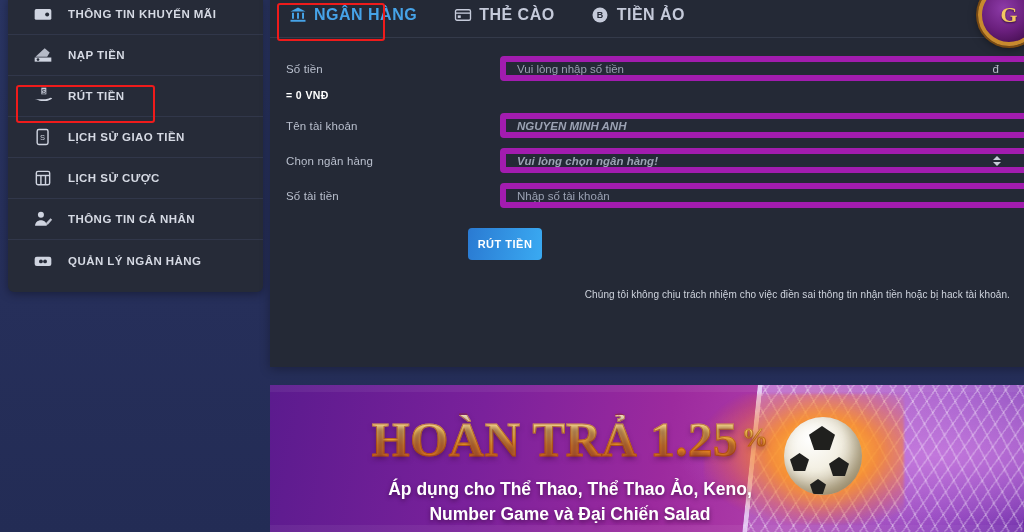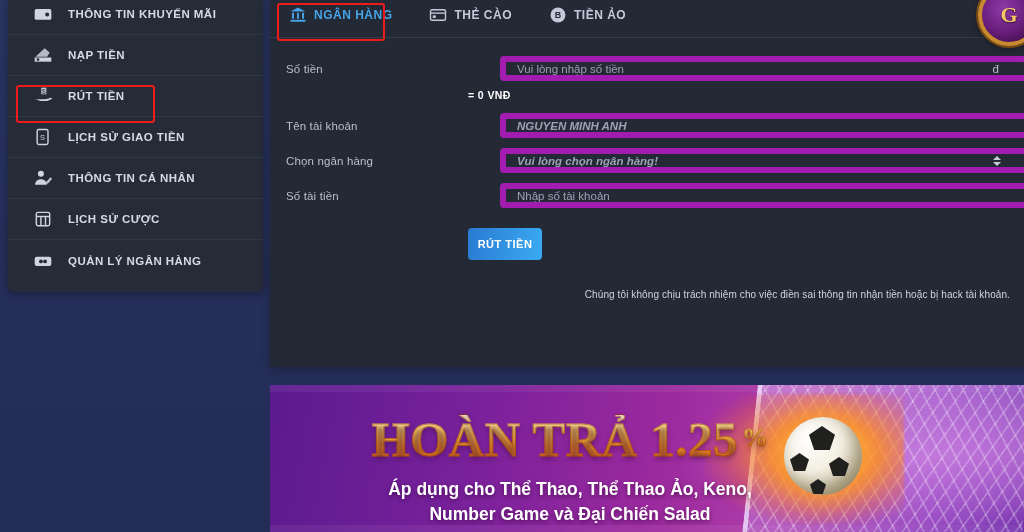--- a/index.html
+++ b/index.html
@@ -60,21 +60,21 @@
     padding-left:14px; border-bottom:1px solid #343a4a;
     position:relative;
   }
   .tab {
     display:flex; align-items:center; gap:7px;
     height:46px; padding:0 16px 0 4px; margin-right:16px;
     cursor:pointer; position:relative;
   }
   .tab-ico { width:19px; height:19px; display:flex; align-items:center; justify-content:center; }
   .tab-ico svg { width:18px; height:18px; display:block; }
-  .tab-label { font-size:12px; font-weight:700; letter-spacing:.5px; }
+  .tab-label { font-size:16px; font-weight:700; letter-spacing:.5px; }
   .tab.inactive .tab-label { color:#c5cada; }
   .tab.inactive .tab-ico   { color:#c5cada; }
   .tab.active .tab-label { color:#46a3e8; }
   .tab.active .tab-ico   { color:#46a3e8; }
 
   
   .form-body { padding:18px 22px 0 16px; }
   .row { display:flex; align-items:center; margin-bottom:10px; }
   .row-label {
     width:182px; flex:0 0 182px;
@@ -104,21 +104,21 @@
     justify-content:center; align-items:center; gap:2px; pointer-events:none;
   }
   .stepper i {
     width:0; height:0; border-left:4px solid transparent; border-right:4px solid transparent;
   }
   .stepper i.up   { border-bottom:4.5px solid #c6ccd8; }
   .stepper i.down { border-top:4.5px solid #c6ccd8; }
 
   .vnd-row { display:flex; margin:-2px 0 12px 0; }
   .vnd-val {
-    margin-left:182px; font-size:10.5px; font-weight:700;
+    font-size:10.5px; font-weight:700;
     color:#ffffff; letter-spacing:.4px;
   }
 
   .submit-row { margin-left:182px; margin-top:20px; }
   .btn-submit {
     width:74px; height:32px; border:none; border-radius:4px;
     background:linear-gradient(100deg,#2a7ad2 0%,#3aaaf2 100%);
     color:#fff; font-size:11px; font-weight:700; letter-spacing:.5px;
     cursor:pointer; font-family:"Liberation Sans", sans-serif;
   }
@@ -248,39 +248,39 @@
         <svg viewBox="0 0 24 24" fill="none" stroke="currentColor" stroke-width="1.7">
             <rect x="5" y="3" width="13" height="18" rx="2"></rect>
             <text x="11.5" y="15" font-size="9" fill="currentColor" stroke="none" text-anchor="middle" font-family="sans-serif">S</text>
           </svg>
       </span>
       <span class="side-label">LỊCH SỬ GIAO TIỀN</span>
     </div>
 
     <div class="side-item">
       <span class="side-ico">
-        <svg viewBox="0 0 24 24" fill="currentColor">
-            <circle cx="9.5" cy="7" r="3.6"></circle>
-            <path d="M2.5 20c0-3.9 3.2-6.5 7-6.5s7 2.6 7 6.5z"></path>
-            <path d="M16 16.5 21 11l2 2-5 5.5-2.6.6z" opacity=".9"></path>
-          </svg>
-      </span>
-      <span class="side-label">THÔNG TIN CÁ NHÂN</span>
-    </div>
-
-    <div class="side-item">
-      <span class="side-ico">
         <svg viewBox="0 0 24 24" fill="none" stroke="currentColor" stroke-width="1.7">
             <rect x="4" y="4" width="16" height="16" rx="2"></rect>
             <line x1="4" y1="9" x2="20" y2="9"></line>
             <line x1="9.5" y1="9" x2="9.5" y2="20"></line>
             <line x1="15" y1="9" x2="15" y2="20"></line>
           </svg>
       </span>
       <span class="side-label">LỊCH SỬ CƯỢC</span>
+    </div>
+
+    <div class="side-item">
+      <span class="side-ico">
+        <svg viewBox="0 0 24 24" fill="currentColor">
+            <circle cx="9.5" cy="7" r="3.6"></circle>
+            <path d="M2.5 20c0-3.9 3.2-6.5 7-6.5s7 2.6 7 6.5z"></path>
+            <path d="M16 16.5 21 11l2 2-5 5.5-2.6.6z" opacity=".9"></path>
+          </svg>
+      </span>
+      <span class="side-label">THÔNG TIN CÁ NHÂN</span>
     </div>
 
     <div class="side-item">
       <span class="side-ico">
         <svg viewBox="0 0 24 24" fill="currentColor">
             <rect x="2" y="7" width="20" height="11" rx="2.5"></rect>
             <circle cx="9.5" cy="12.5" r="2.3" fill="#262b38"></circle>
             <circle cx="14.5" cy="12.5" r="2.3" fill="#262b38"></circle>
           </svg>
       </span>

